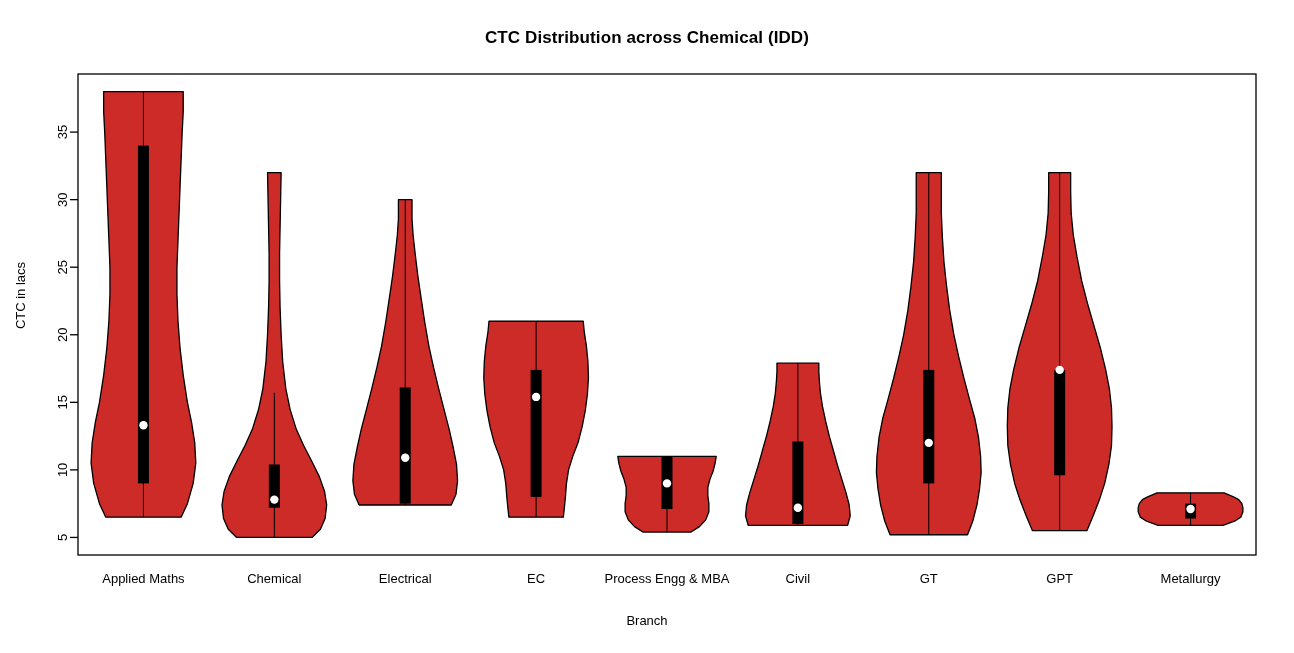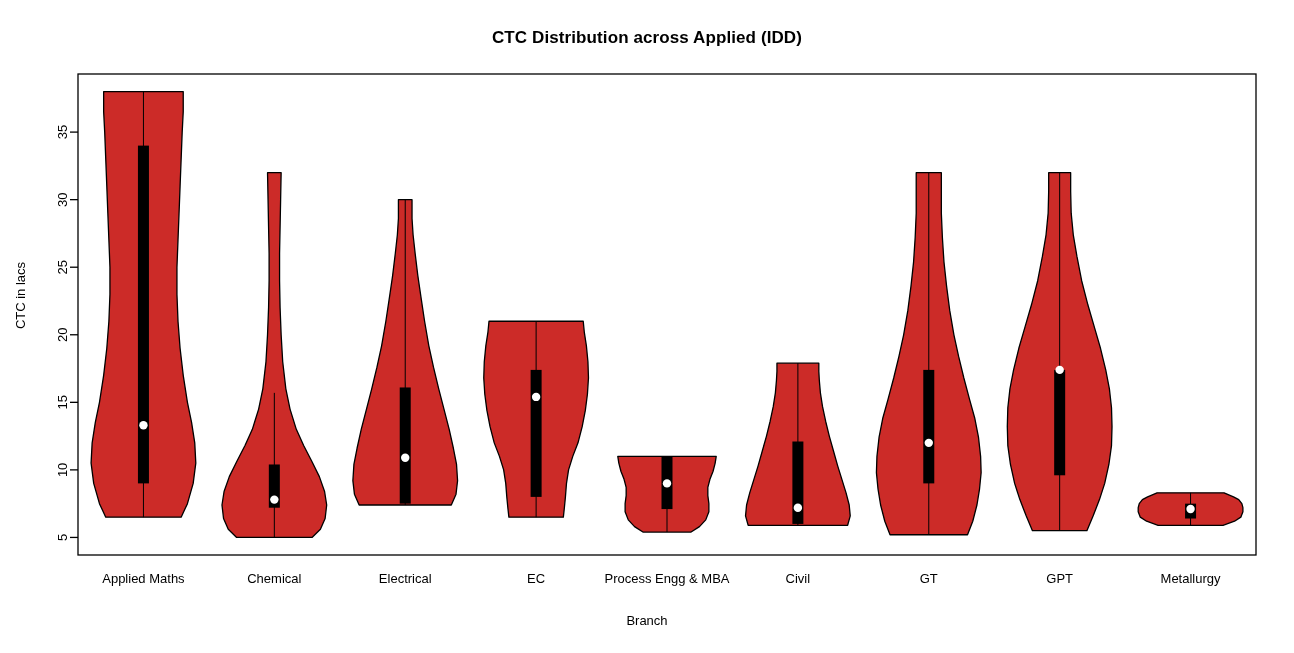--- a/index.html
+++ b/index.html
@@ -64,21 +64,21 @@
     font-family: "Liberation Sans", sans-serif;
     font-size: 13px;
     fill: #000;
   }
 </style>
 </head>
 <body>
 
 <div id="root">
 
-  <div id="chart-title">CTC Distribution across Applied (IDD)</div>
+  <div id="chart-title">CTC Distribution across Chemical (IDD)</div>
 
   <div id="ylabel">CTC in lacs</div>
 
   <div id="xlabel">Branch</div>
 
   <svg id="plot-svg" width="1294" height="653">
     <g id="violins-group">
         <g>
           <polygon points="181.14,517.17 187.42,503.66 193.18,483.39 195.80,463.12 194.75,442.86 191.61,422.59 187.42,402.32 183.23,375.30 180.09,348.28 178.00,321.26 176.95,294.23 176.95,267.21 178.00,240.19 179.05,213.17 180.09,186.14 181.14,159.12 182.19,132.10 183.23,111.83 183.23,91.56 103.65,91.56 103.65,111.83 104.70,132.10 105.75,159.12 106.80,186.14 107.84,213.17 108.89,240.19 109.94,267.21 109.94,294.23 108.89,321.26 106.80,348.28 103.65,375.30 99.47,402.32 95.28,422.59 92.14,442.86 91.09,463.12 93.71,483.39 99.47,503.66 105.75,517.17" fill="#CC2B28" stroke="#000000" stroke-width="1.3" stroke-linejoin="round"></polygon>
           <line x1="143.44444444444446" x2="143.44444444444446" y1="517.1685393258427" y2="91.56460674157302" stroke="#000000" stroke-width="1"></line>

